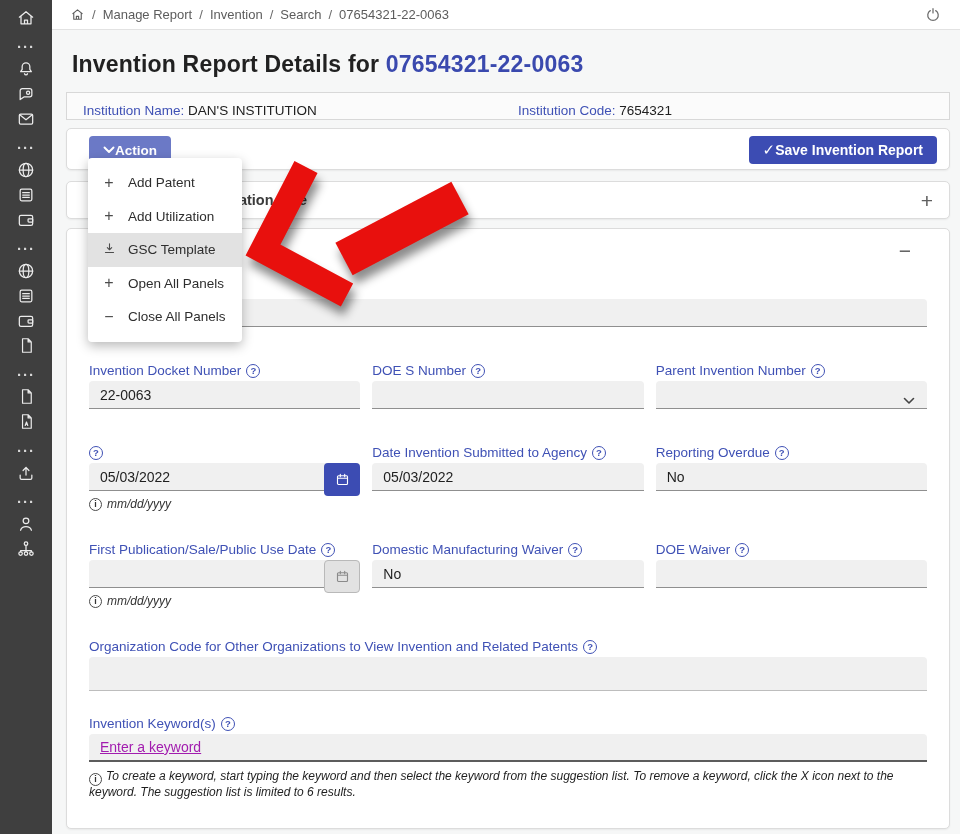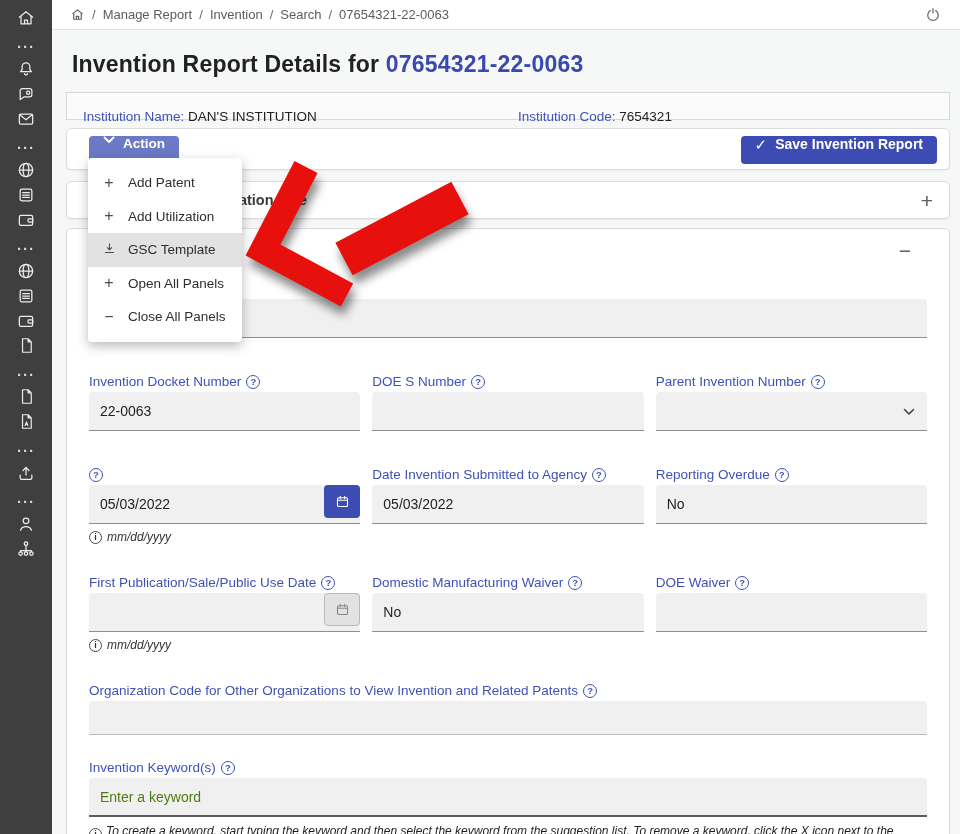--- a/index.html
+++ b/index.html
@@ -18,56 +18,56 @@
   .topbar { height:30px; background:#ffffff; border-bottom:1px solid #e2e2e2; display:flex; align-items:center; padding:0 18px; }
   .crumbs { display:flex; align-items:center; gap:7px; font-size:13px; color:#5c5c5c; }
   .crumbs .sep { color:#6b6b6b; }
   .crumb-link { cursor:pointer; }
   .topbar-right { margin-left:auto; display:flex; align-items:center; }
 
   .page-title { margin:21px 0 0 20px; font-size:23px; font-weight:bold; color:#212121; letter-spacing:0.2px; }
   .page-title .num { color:#3a49ae; }
 
   .inst-bar { position:relative; margin:14px 10px 0 14px; height:28px; background:#fbfbfb; border:1px solid #d8d8d8; }
-  .inst-item { position:absolute; top:16px; font-size:13.5px; color:#212121; white-space:nowrap; }
+  .inst-item { position:absolute; top:10px; font-size:13.5px; color:#212121; white-space:nowrap; }
   .inst-item .lbl { color:#3f51b5; }
 
   .card { margin:8px 10px 0 14px; background:#ffffff; border:1px solid #dcdcdc; border-radius:5px;
           box-shadow:0 1px 2px rgba(0,0,0,0.06); position:relative; }
   .btn-card { height:42px; }
 
-  .btn { display:inline-flex; gap:8px; color:#fff; border:none; border-radius:4px;
+  .btn { display:inline-flex; align-items:center; color:#fff; border:none; border-radius:4px;
          font-family:"Liberation Sans",sans-serif; font-weight:bold; font-size:13.5px; cursor:pointer; }
   .action-btn { position:absolute; left:22px; top:7px; height:28px; padding:0 14px; background:#6b79c6; }
   .save-btn { position:absolute; right:12px; top:7px; height:28px; padding:0 14px; background:#3c4cb3; font-size:14px; }
 
   .panel-collapsed { height:38px; margin-top:11px; }
   .panel-title { position:absolute; left:39px; top:10px; font-size:14.5px; font-weight:bold; color:#3b3b3b; white-space:nowrap; }
   .toggle { position:absolute; right:16px; top:7px; font-size:21px; color:#5f5f5f; font-weight:normal; cursor:pointer; line-height:24px; }
 
   .panel-main { margin-top:9px; margin-bottom:10px; min-height:599px; padding:0 22px 28px 22px; }
   .panel-main .toggle { top:10px; }
 
   
-  .finput { background:#f0f0f0; border-bottom:1px solid #8f8f8f; border-radius:4px 4px 0 0; height:39px;
+  .finput { background:#f0f0f0; border-bottom:1px solid #8f8f8f; border-radius:4px 4px 0 0; height:28px;
             display:flex; align-items:center; padding:0 11px; font-size:14px; color:#1f1f1f; position:relative; }
   .full-strip { margin-top:30px; }
   .frow { display:flex; gap:12px; margin-top:35px; }
   .fcol { flex:1; min-width:0; }
   .flabel { display:flex; align-items:center; gap:5px; font-size:13.5px; color:#3f51b5; margin-bottom:2px; height:17px; white-space:nowrap; }
   .q { width:14px; height:14px; min-width:14px; border:1.4px solid #3f51b5; border-radius:50%; color:#3f51b5;
        font-size:9.5px; font-weight:bold; display:inline-flex; align-items:center; justify-content:center; }
   .hint { display:flex; align-items:center; gap:5px; margin-top:6px; font-size:12px; font-style:italic; color:#333; }
   .i-ic { width:13px; height:13px; min-width:13px; border:1.2px solid #4a4a4a; border-radius:50%; color:#333;
           font-size:9px; font-style:normal; font-weight:bold; display:inline-flex; align-items:center; justify-content:center; }
   .cal-btn { position:absolute; right:0; top:0; width:36px; height:33px; border:none; border-radius:4px;
              background:#3c4cb3; display:flex; align-items:center; justify-content:center; cursor:pointer; }
   .cal-btn.disabled { background:#e2e2e2; border:1px solid #b9b9b9; }
   .sel-chev { position:absolute; right:12px; top:11px; }
-  .placeholder { color:#4d7c0f; }
+  .placeholder { color:#a21caf;text-decoration:underline; }
   .note { margin-top:6px; font-size:12px; font-style:italic; color:#1f1f1f; line-height:1.35; }
   .note .i-ic { position:relative; top:2px; margin-right:4px; }
 
   
   .menu { position:absolute; left:88px; top:158px; width:154px; background:#ffffff; border-radius:4px;
           box-shadow:0 4px 12px rgba(0,0,0,0.28); z-index:40; padding:8px 0; }
   .menu-item { height:33.5px; display:flex; align-items:center; gap:11px; padding:0 13px; font-size:13.5px;
                color:#2e2e2e; font-weight:500; cursor:pointer; white-space:nowrap; }
   .menu-item.hl { background:#e2e2e2; }
   .mi-ic { width:16px; min-width:16px; text-align:center; color:#4c4c4c; font-size:16px; font-weight:normal; line-height:16px; }

